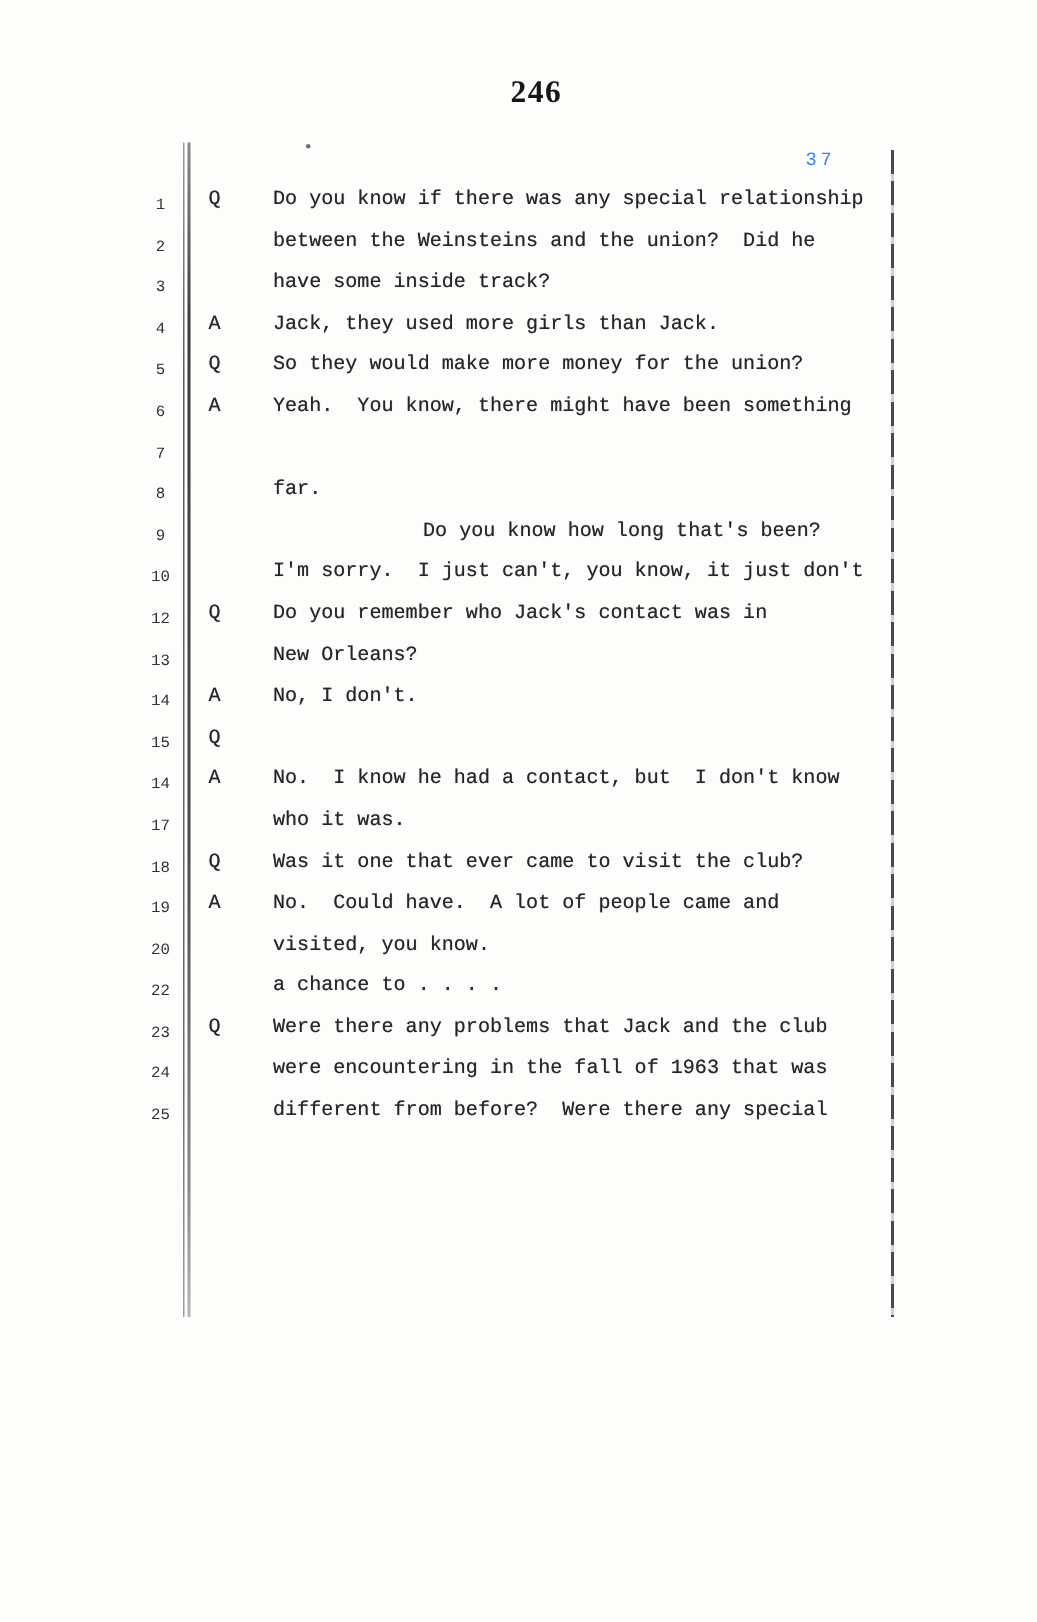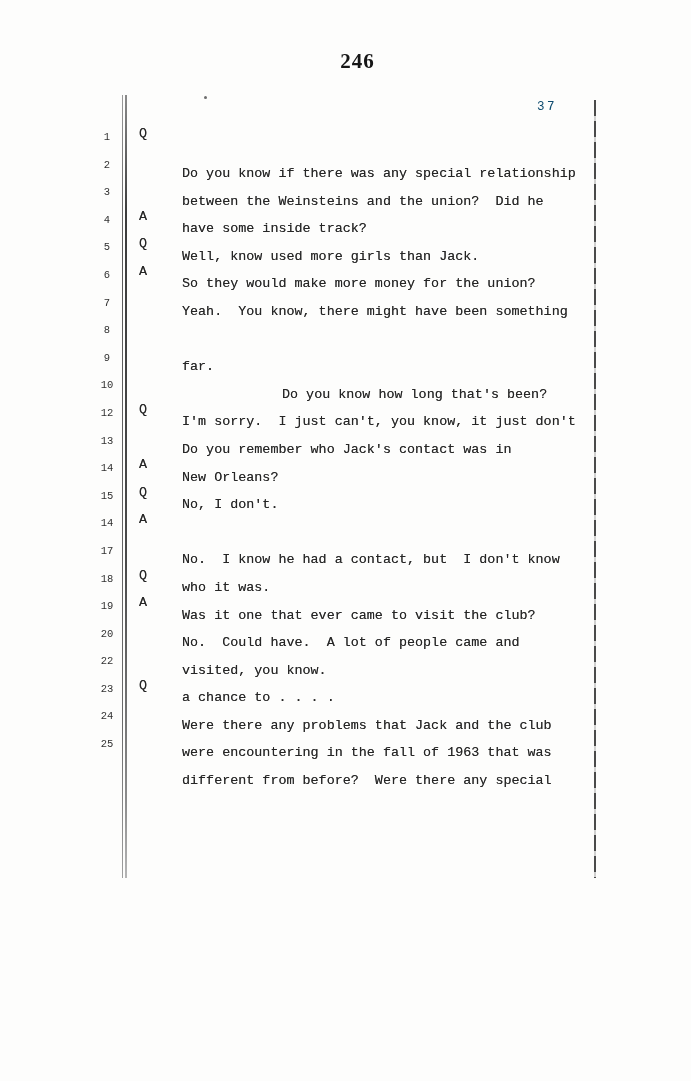--- a/index.html
+++ b/index.html
@@ -28,21 +28,21 @@
     font-size: 21px;
     letter-spacing: 1px;
     color: #161616;
   }
   .corner-number {
     position: absolute;
     top: 100px;
     left: 537px;
     font-size: 12.5px;
     letter-spacing: 2.5px;
-    color: #0c4a6e;
+    color: #3b82f6;
   }
   
   .rule-left-a {
     position: absolute;
     left: 122px;
     top: 95px;
     width: 1px;
     height: 783px;
     background: linear-gradient(#9a9a9a, #5a5a5a 20%, #6a6a6a 80%, #9f9f9f);
   }
@@ -103,21 +103,20 @@
     white-space: pre;
     text-shadow: 0 0 0.5px rgba(20,20,20,0.6);
   }
   .text {
     position: absolute;
     left: 182px;
     top: 0;
     font-size: 13.4px;
     white-space: pre;
     text-shadow: 0 0 0.5px rgba(20,20,20,0.6);
-    margin-top: 40px;
   }
   .text.indent {
     left: 282px;
   }
 </style>
 </head>
 <body>
 
 <div class="sheet">
   <div class="page-number">246</div>
@@ -143,21 +142,21 @@
 
   <div class="row">
     <span class="lnum">3</span>
     <span class="speaker"></span>
     <span class="text">have some inside track?</span>
   </div>
 
   <div class="row">
     <span class="lnum">4</span>
     <span class="speaker">A</span>
-    <span class="text">Well, know used more girls than Jack.</span>
+    <span class="text">Jack, they used more girls than Jack.</span>
   </div>
 
   <div class="row">
     <span class="lnum">5</span>
     <span class="speaker">Q</span>
     <span class="text">So they would make more money for the union?</span>
   </div>
 
   <div class="row">
     <span class="lnum">6</span>

